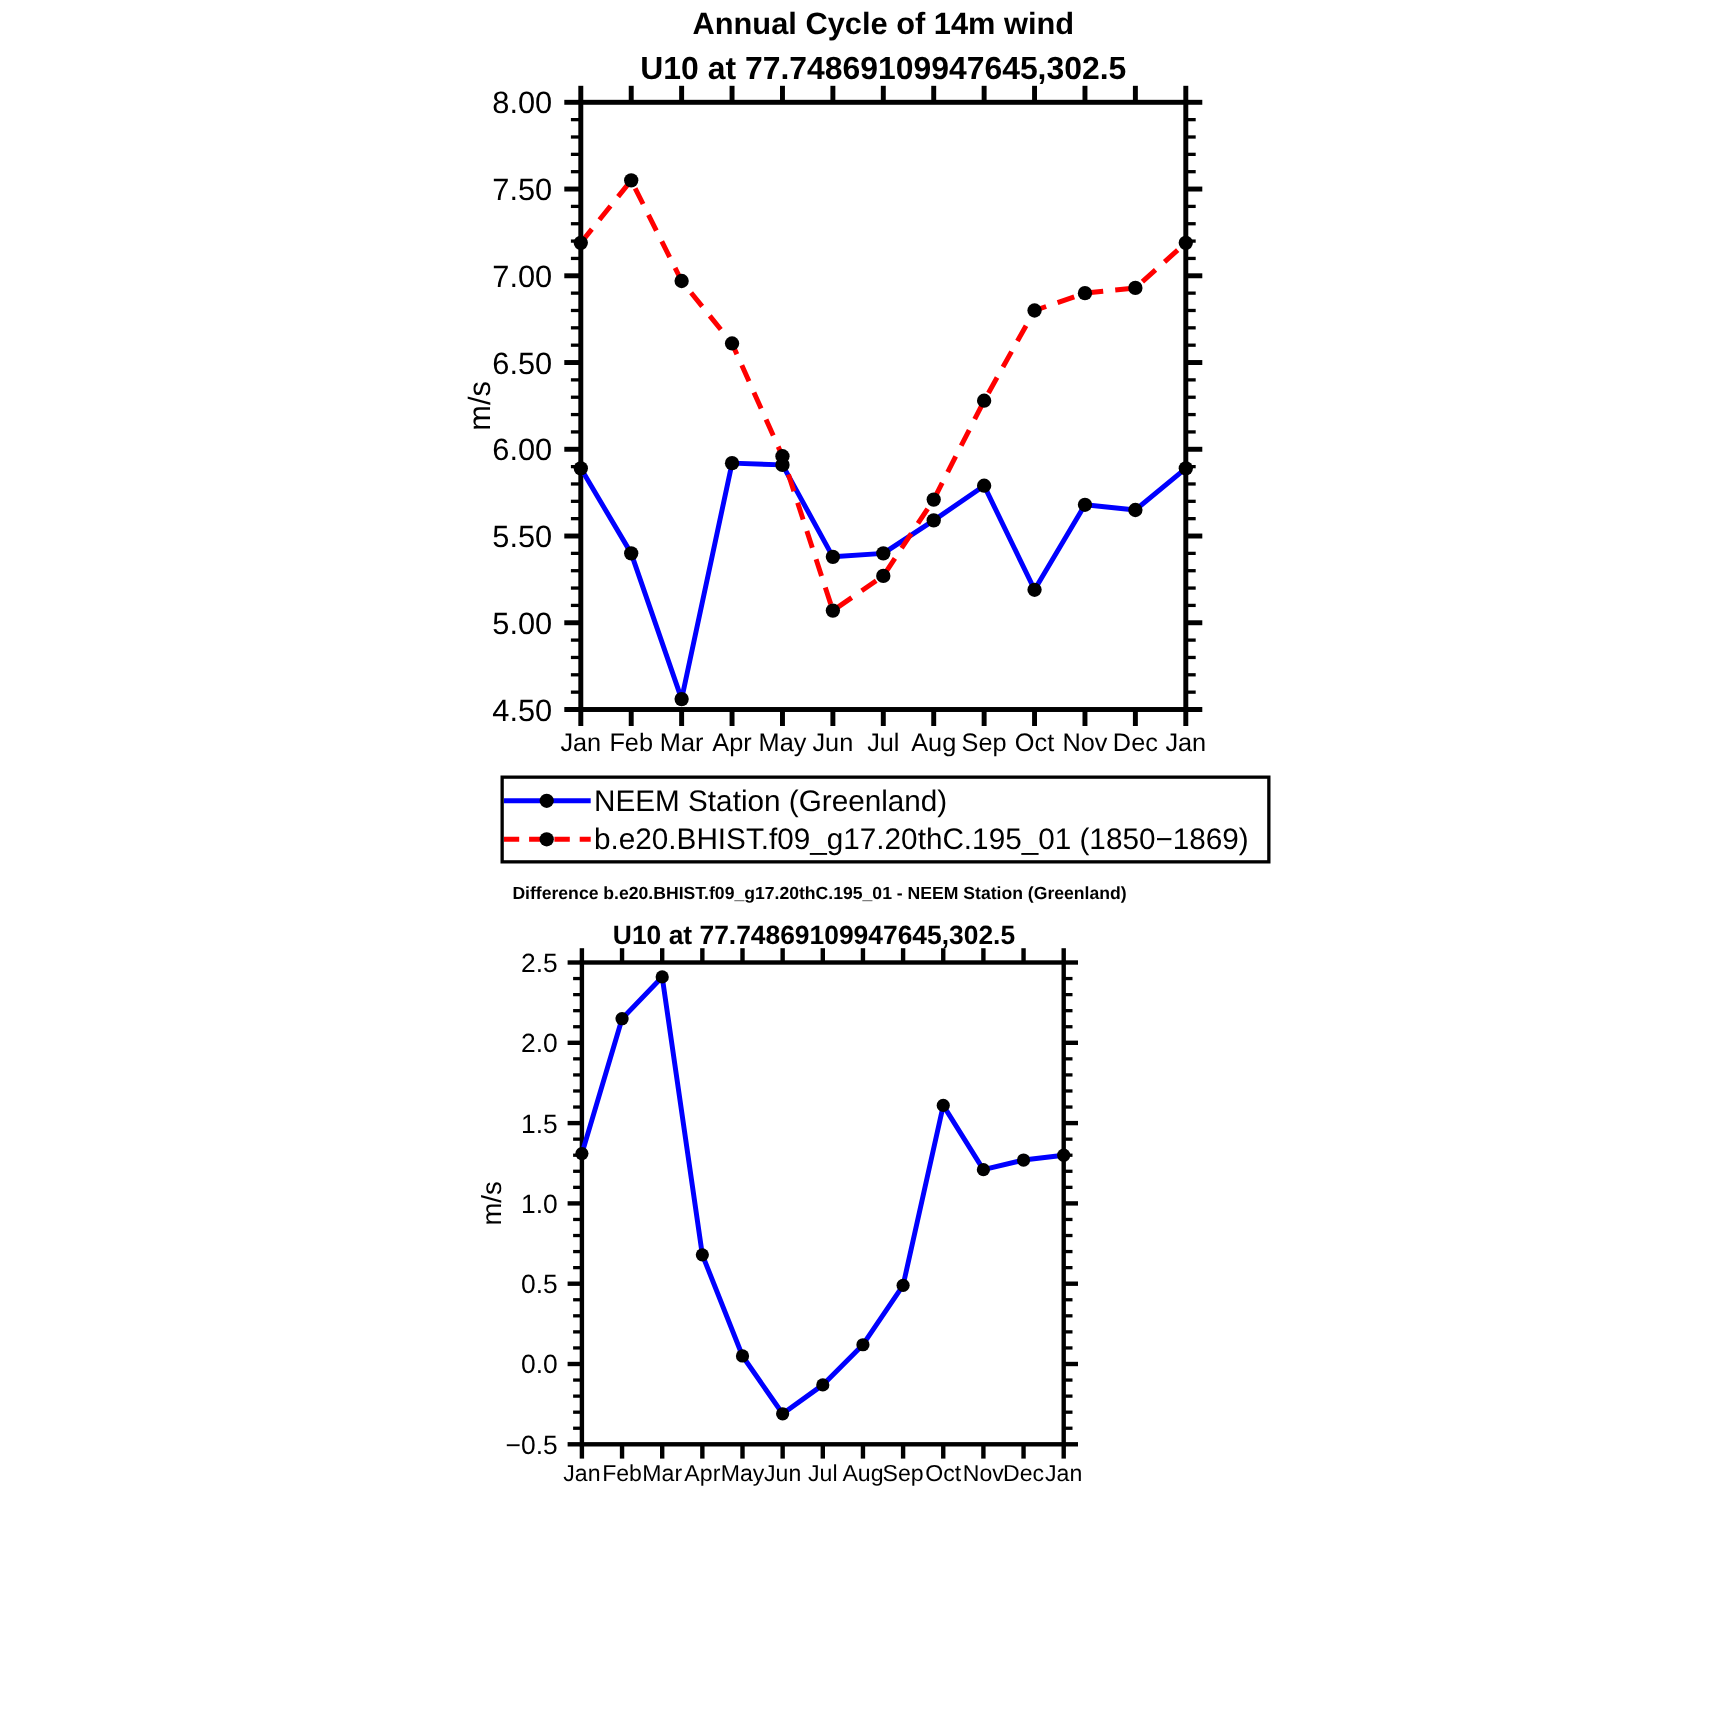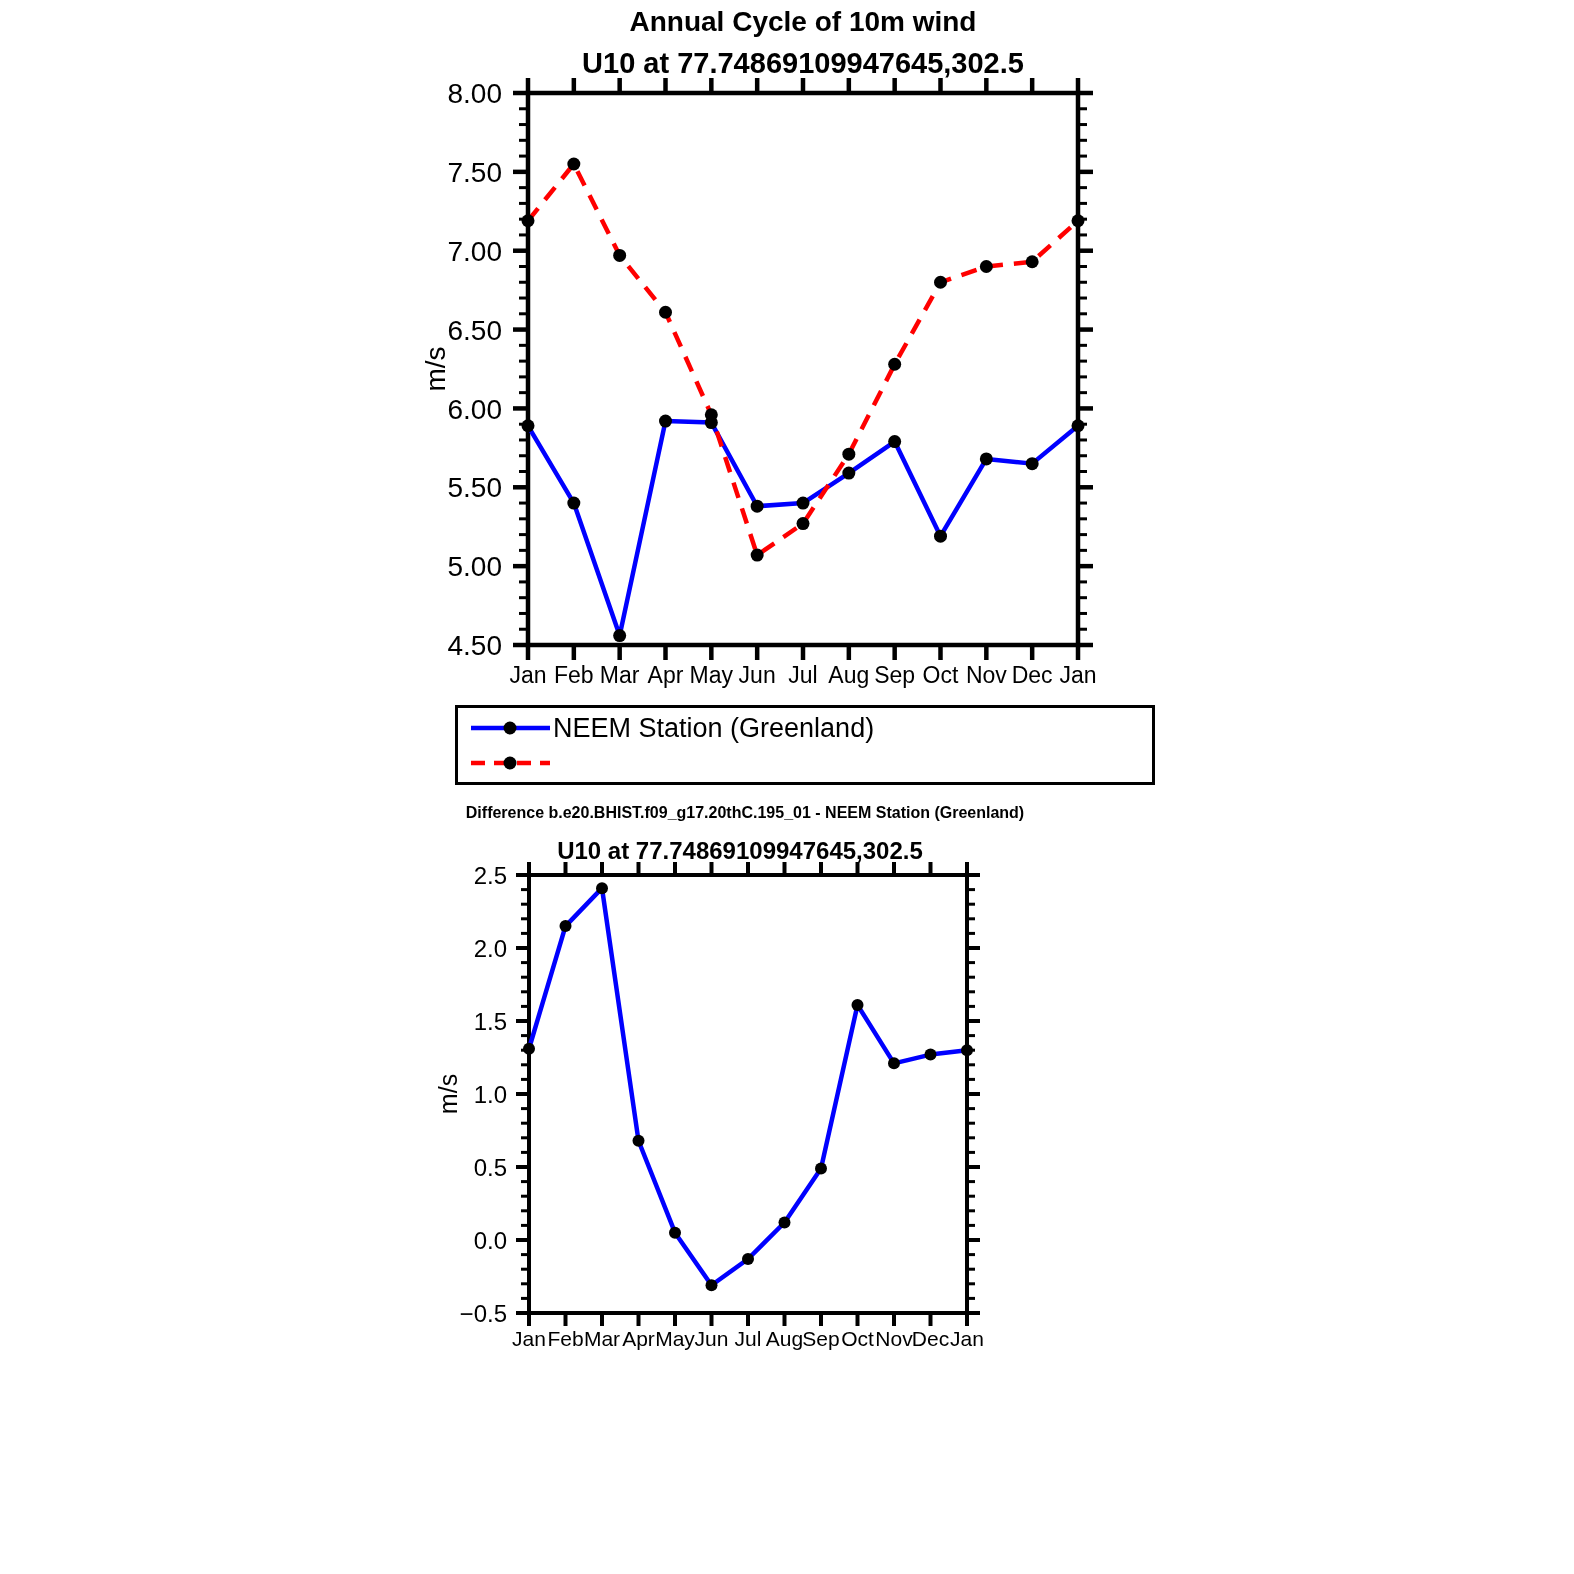--- a/index.html
+++ b/index.html
@@ -19,21 +19,21 @@
     transform: translate(-50%, -50%) rotate(-90deg);
     white-space: nowrap;
   }
   #plot-svg { position: absolute; left: 0; top: 0; }
   #plot-svg text { fill: #000; font-family: "Liberation Sans", sans-serif; }
   .legend {
     position: absolute;
     border: 3px solid #000;
     background: #fff;
     box-sizing: border-box;
-    padding: 2px 0 2px 13px;
+    padding: 2px 0 2px 0;
   }
   .legend-row { display: flex; align-items: center; height: 35px; }
   .legend-swatch { flex: 0 0 80px; height: 34px; }
   .legend-label { font-size: 27px; line-height: 34px; white-space: nowrap; margin-left: 2px; }
 </style>
 </head>
 <body>
 
 <svg id="plot-svg" width="1574" height="1574">
     <g>
@@ -322,35 +322,36 @@
       <circle cx="748" cy="1258.98" r="6" fill="#000000"></circle>
       <circle cx="784.5" cy="1222.48" r="6" fill="#000000"></circle>
       <circle cx="821" cy="1168.46" r="6" fill="#000000"></circle>
       <circle cx="857.5" cy="1004.9399999999999" r="6" fill="#000000"></circle>
       <circle cx="894" cy="1063.3400000000001" r="6" fill="#000000"></circle>
       <circle cx="930.5" cy="1054.58" r="6" fill="#000000"></circle>
       <circle cx="967" cy="1050.2" r="6" fill="#000000"></circle>
     </g>
   </svg>
 
-<div class="abs title" style="left:403px; top:6px; width:800px; font-size:28px;">Annual Cycle of 10m wind</div>
+<div class="abs title" style="left:403px; top:6px; width:800px; font-size:28px;">Annual Cycle of 14m wind</div>
 <div class="abs subtitle" style="left:400px; top:47px; width:806px; font-size:29px;">U10 at 77.74869109947645,302.5</div>
 <div class="ylabel" style="left:436px; top:369px; font-size:28px;">m/s</div>
 
 <div class="legend" style="left:455px; top:705px; width:700px;">
   <div class="legend-row">
     <svg class="legend-swatch" width="80" height="34">
         <line x1="0" y1="17" x2="79" y2="17" stroke="#0000ff" stroke-width="4.5" stroke-dasharray="none"></line>
         <circle cx="39" cy="17" r="6.5" fill="#000000"></circle>
       </svg>
     <span class="legend-label">NEEM Station (Greenland)</span>
   </div>
   <div class="legend-row">
     <svg class="legend-swatch" width="80" height="34">
         <line x1="0" y1="17" x2="79" y2="17" stroke="#ff0000" stroke-width="4.5" stroke-dasharray="14 9"></line>
         <circle cx="39" cy="17" r="6.5" fill="#000000"></circle>
       </svg>
+    <span class="legend-label">b.e20.BHIST.f09_g17.20thC.195_01 (1850−1869)</span>
   </div>
 </div>
 
 <div class="abs title" style="left:295px; top:804px; width:900px; font-size:16px;">Difference b.e20.BHIST.f09_g17.20thC.195_01 - NEEM Station (Greenland)</div>
 <div class="abs subtitle" style="left:440px; top:837px; width:600px; font-size:24px;">U10 at 77.74869109947645,302.5</div>
 <div class="ylabel" style="left:448px; top:1094px; font-size:25px;">m/s</div>
 
 </body></html>

